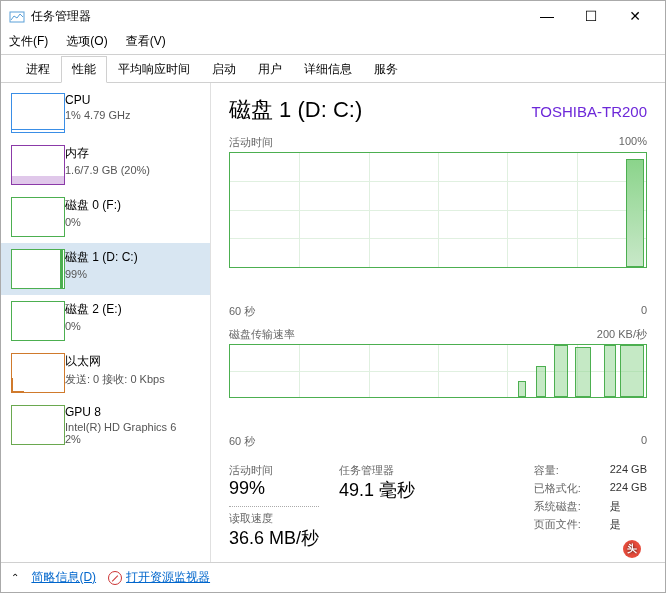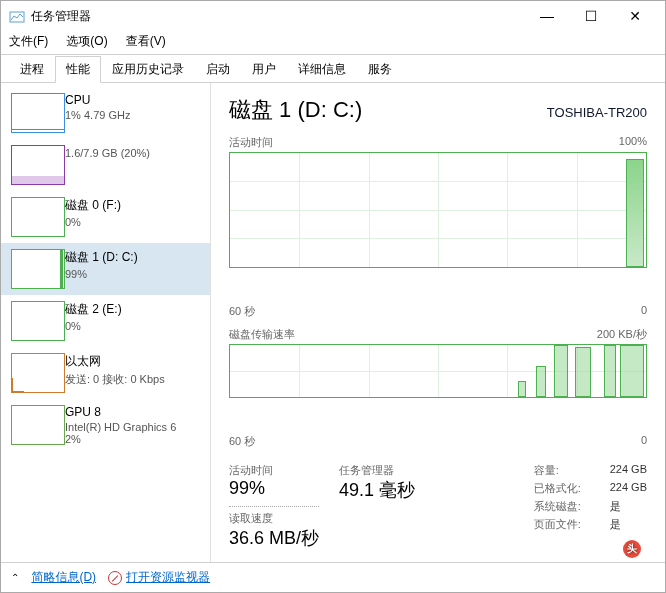--- a/index.html
+++ b/index.html
@@ -2,21 +2,21 @@
 <html><head>
 <meta charset="utf-8">
 <style>
 * { box-sizing: border-box; margin: 0; padding: 0; }
 body { font-family: "Microsoft YaHei", "Segoe UI", sans-serif; font-size: 12px; background: #fff; width: 666px; height: 593px; overflow: hidden; border: 1px solid #aaa; display: flex; flex-direction: column; }
 .titlebar { height: 30px; display: flex; align-items: center; padding: 0 8px; }
 .titlebar .icon { width: 16px; height: 16px; margin-right: 6px; }
 .titlebar .title { flex: 1; font-size: 12px; }
 .titlebar .wbtn { width: 44px; height: 30px; display: flex; align-items: center; justify-content: center; font-size: 14px; }
 .menubar { display: flex; gap: 18px; padding: 2px 8px 4px; font-size: 12px; border-bottom: 1px solid #d0d0d0; }
-.tabs { display: flex; border-bottom: 1px solid #d0d0d0; padding: 0 8px; }
+.tabs { display: flex; border-bottom: 1px solid #d0d0d0; padding: 0 14px; }
 .tab { padding: 4px 10px; font-size: 12px; border: 1px solid transparent; border-bottom: none; position: relative; top: 1px; }
 .tab.active { border-color: #d0d0d0; background: #fff; border-bottom: 1px solid #fff; }
 .content { flex: 1; display: flex; overflow: hidden; }
 .sidebar { width: 210px; border-right: 1px solid #e0e0e0; overflow-y: auto; padding: 4px 0; }
 .side-item { display: flex; padding: 6px 10px; gap: 0; align-items: flex-start; }
 .side-item.selected { background: #d8e6f2; }
 .thumb { width: 54px; height: 40px; border: 1px solid; background: #fff; position: relative; }
 .thumb.cpu { border-color: #3a8ee6; }
 .thumb.mem { border-color: #8b3aa8; }
 .thumb.disk { border-color: #4caf50; }
@@ -26,21 +26,21 @@
 .thumb .spike { position: absolute; right: 1px; bottom: 0; width: 3px; background: currentColor; }
 .thumb.disk .spike { color: #4caf50; height: 100%; }
 .thumb.cpu .line { position: absolute; left: 0; right: 0; bottom: 2px; height: 1px; background: #3a8ee6; }
 .thumb.net .corner { position: absolute; left: 0; bottom: 0; width: 12px; height: 14px; border-left: 1px solid #d07a2c; border-bottom: 1px solid #d07a2c; }
 .side-text { flex: 1; font-size: 12px; }
 .side-text .name { color: #000; }
 .side-text .sub { color: #555; font-size: 11px; margin-top: 2px; }
 .main { flex: 1; padding: 12px 18px; overflow: hidden; display: flex; flex-direction: column; }
 .main-header { display: flex; justify-content: space-between; align-items: baseline; margin-bottom: 10px; }
 .main-title { font-size: 22px; font-weight: 400; }
-.main-sub { font-size: 13px; color: #0f172a; }
+.main-sub { font-size: 15px; color: #6d28d9; }
 .chart-label-row { display: flex; justify-content: space-between; font-size: 11px; color: #666; }
 .chart { border: 1px solid #4caf50; height: 145px; margin: 2px 0; position: relative; background: #fff; }
 .chart2 { height: 68px; }
 .chart .grid { position: absolute; inset: 0; }
 .chart .gridline-h { position: absolute; left: 0; right: 0; border-top: 1px solid #e0f0e0; }
 .chart .gridline-v { position: absolute; top: 0; bottom: 0; border-left: 1px solid #e0f0e0; }
 .chart .bigspike { position: absolute; right: 2px; top: 6px; bottom: 0; width: 18px; background: linear-gradient(180deg, #8bd48b 0%, #c8e8c8 100%); border: 1px solid #4caf50; }
 .chart .multi { position: absolute; right: 0; bottom: 0; height: 100%; width: 140px; }
 .chart .peak { position: absolute; bottom: 0; border: 1px solid #4caf50; background: rgba(140,212,140,0.5); }
 .axis-row { display: flex; justify-content: space-between; font-size: 11px; color: #666; margin-bottom: 8px; margin-top: 34px; }
@@ -78,21 +78,21 @@
 
 <div class="menubar">
   <span>文件(F)</span>
   <span>选项(O)</span>
   <span>查看(V)</span>
 </div>
 
 <div class="tabs">
   <div class="tab">进程</div>
   <div class="tab active">性能</div>
-  <div class="tab">应用历史记录</div>
+  <div class="tab">平均响应时间</div>
   <div class="tab">启动</div>
   <div class="tab">用户</div>
   <div class="tab">详细信息</div>
   <div class="tab">服务</div>
 </div>
 
 <div class="content">
   <div class="sidebar" id="sidebar">
       <div class="side-item">
         <div class="thumb cpu">
@@ -101,20 +101,21 @@
         <div class="side-text">
           <div class="name">CPU</div>
           <div class="sub">1% 4.79 GHz</div>
         </div>
       </div>
       <div class="side-item">
         <div class="thumb mem">
           <div class="fill-mem"></div>
         </div>
         <div class="side-text">
+          <div class="name">内存</div>
           <div class="sub">1.6/7.9 GB (20%)</div>
         </div>
       </div>
       <div class="side-item">
         <div class="thumb disk"></div>
         <div class="side-text">
           <div class="name">磁盘 0 (F:)</div>
           <div class="sub">0%</div>
         </div>
       </div>

